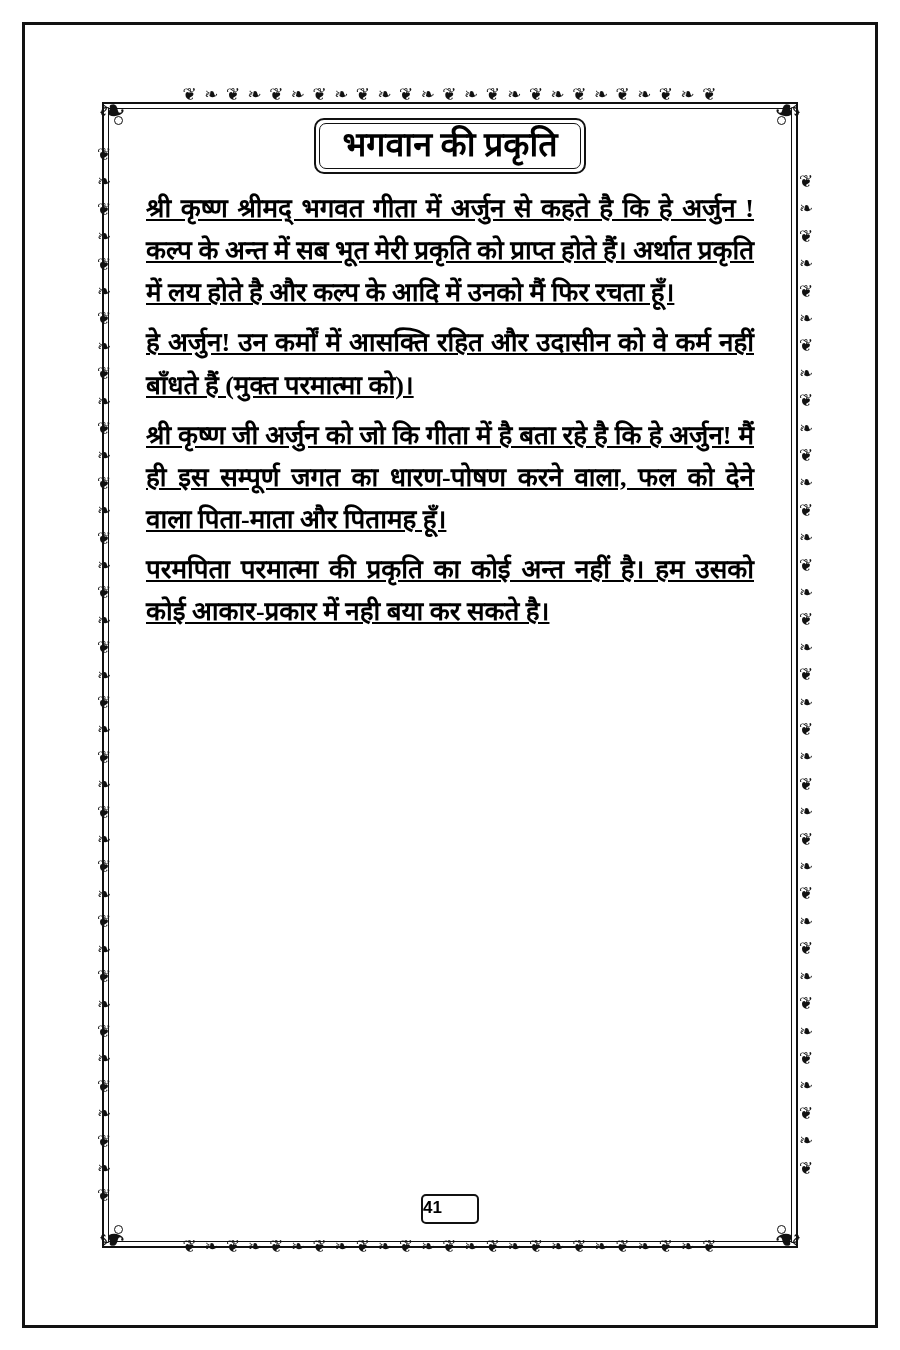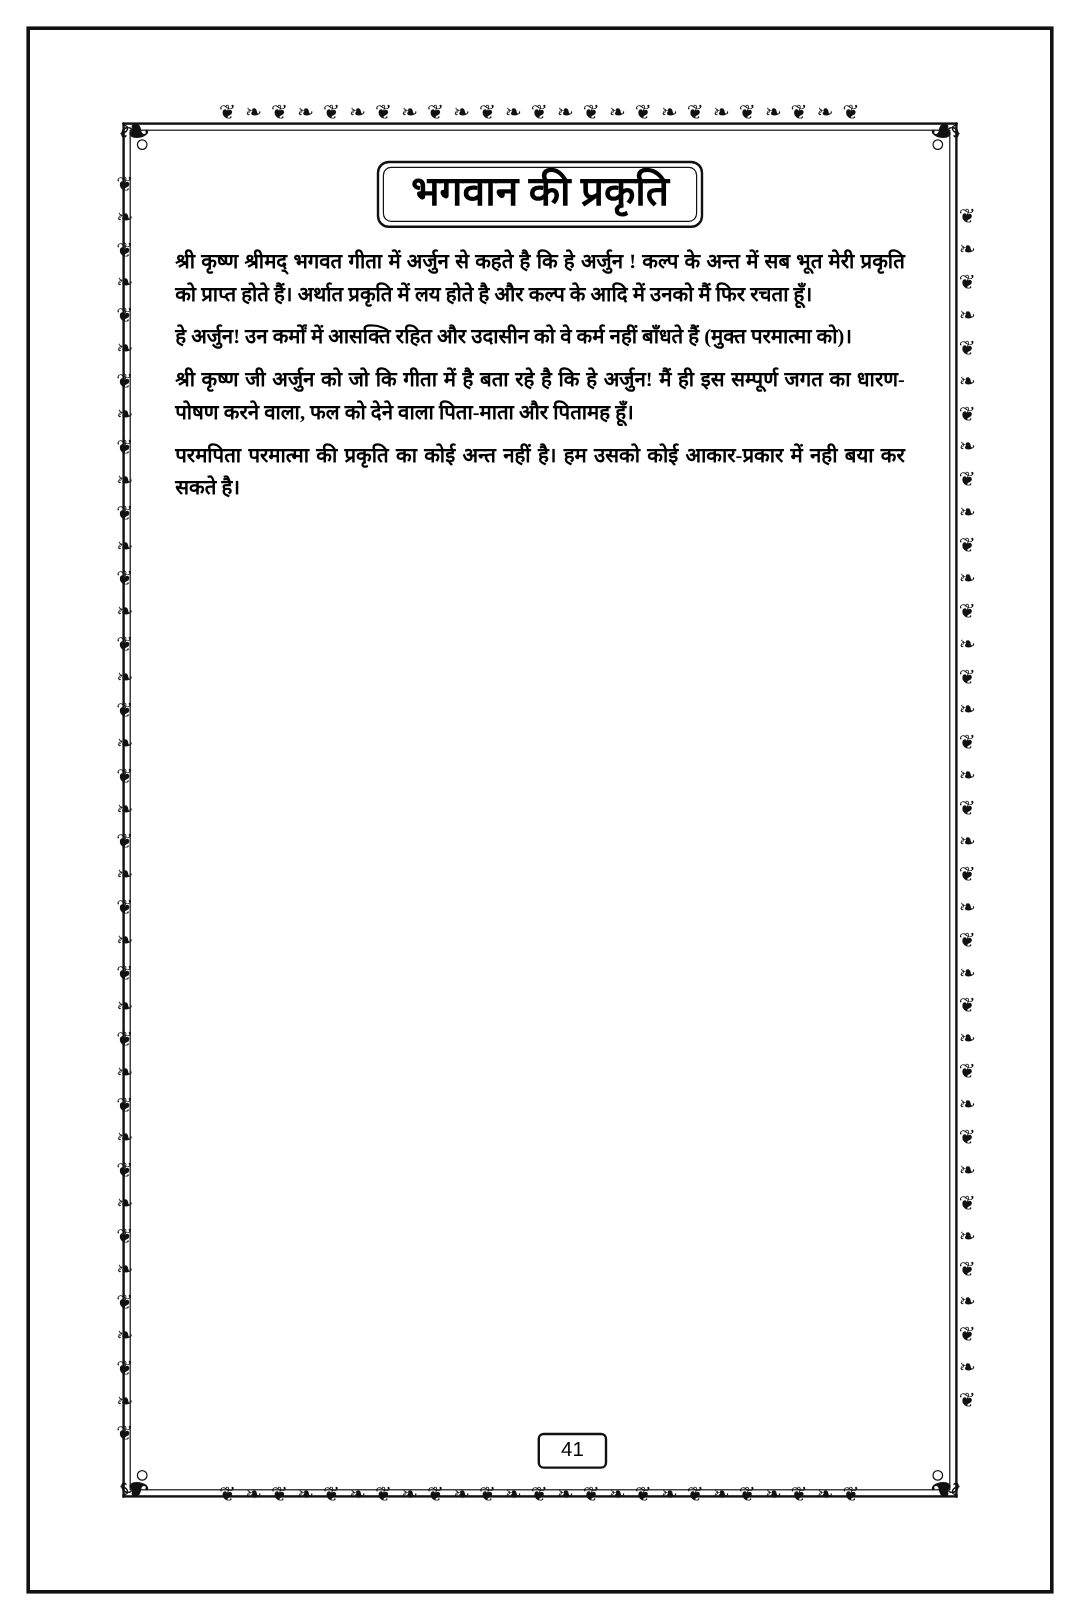--- a/index.html
+++ b/index.html
@@ -119,21 +119,21 @@
   }
   .dot-tl { left: 28px; top: 30px; }
   .dot-tr { right: 28px; top: 30px; }
   .dot-bl { left: 28px; bottom: 30px; }
   .dot-br { right: 28px; bottom: 30px; }
 
   
   .content {
     position: absolute;
     left: 60px;
-    top: 48px;
+    top: 32px;
     width: 608px;
     height: 1090px;
     box-sizing: border-box;
   }
 
   .title-wrap {
     text-align: center;
     margin-bottom: 14px;
   }
   .title-box {
@@ -156,48 +156,47 @@
   }
   .title-text {
     font-size: 34px;
     font-weight: bold;
     font-family: "Liberation Serif", "DejaVu Serif", serif;
     line-height: 1.15;
     white-space: nowrap;
   }
 
   .para {
-    font-size: 17px;
+    font-size: 26px;
     line-height: 1.62;
     font-weight: bold;
     text-align: justify;
     text-justify: inter-word;
     margin: 0 0 8px 0;
     font-family: "Liberation Serif", "DejaVu Serif", serif;
+    text-decoration: underline;
   }
   .para.last { text-align: justify; }
   .para:last-child { margin-bottom: 0; }
 
   
   .page-number {
     position: absolute;
     left: 50%;
     transform: translateX(-50%);
     bottom: 40px;
     width: 54px;
     height: 26px;
     border: 2px solid #111;
     border-radius: 5px;
     background: #fff;
-    text-align: center;
     line-height: 24px;
     font-size: 17px;
     font-family: "Liberation Sans", sans-serif;
-    font-weight: normal;
-    margin-left: 27px;
+    font-weight: bold;
   }
 </style>
 </head>
 <body>
 
 <div class="page">
 
   <div class="page-border"></div>
 
   <div class="ornament-frame">

